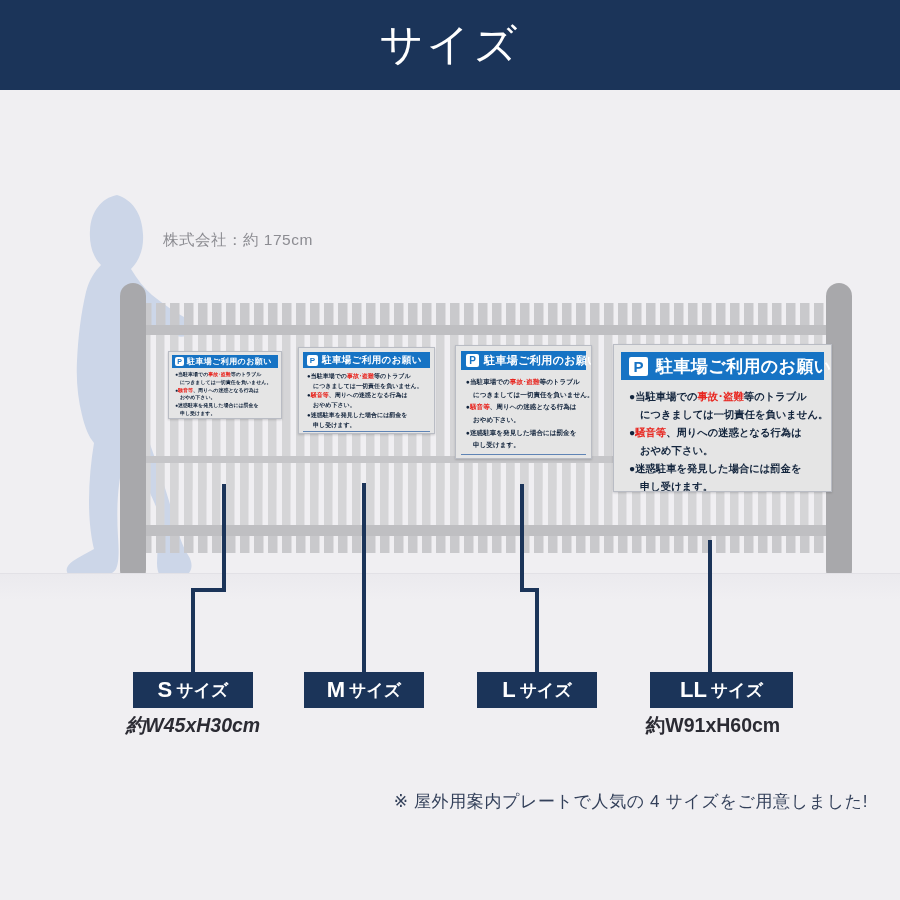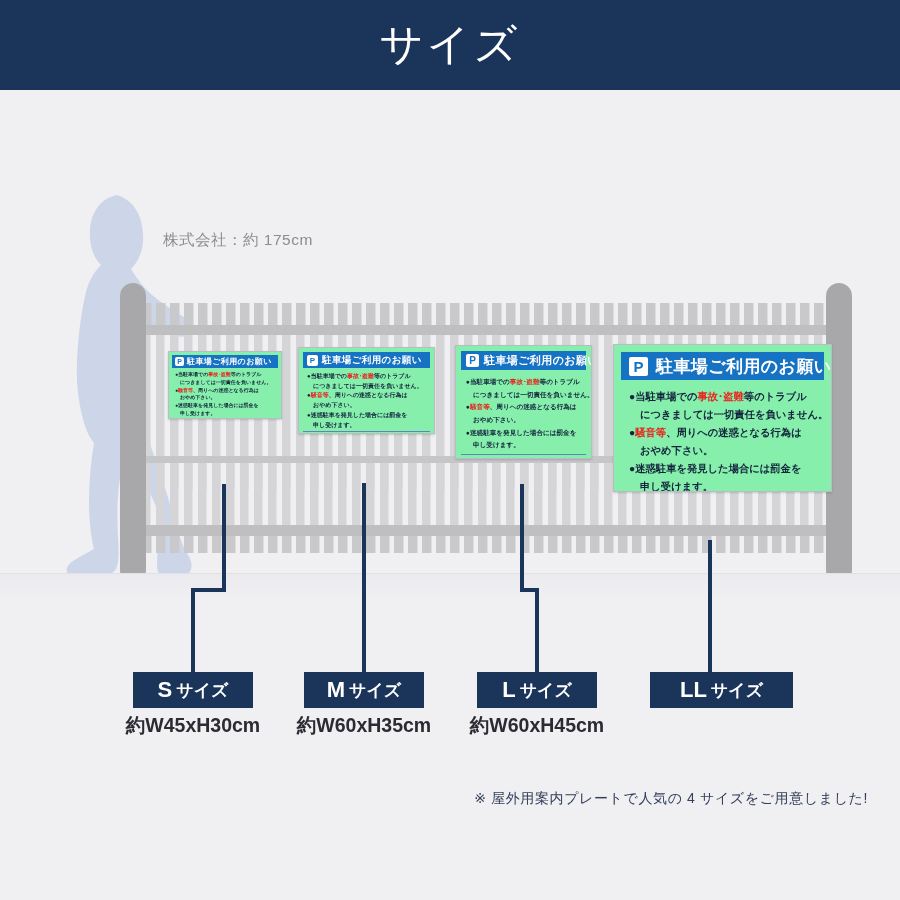--- a/index.html
+++ b/index.html
@@ -49,21 +49,21 @@
     background: #e2e1e6;
   }
   .ground-fill {
     position: absolute; left: 0; top: 574px; width: 900px; height: 26px;
     background: linear-gradient(180deg,#ebeaee 0%,#f0eff2 100%);
   }
 
   
   .plate {
     position: absolute;
-    background: #86efac;
+    background: #e5e5e5;
     border: 1px solid #b9bcc4;
     box-shadow: 0 1px 2px rgba(0,0,0,0.16);
     overflow: hidden;
     display: flex; flex-direction: column;
   }
   .plate-head {
     background: #1673c4;
     color: #ffffff;
     display: flex; align-items: center;
     font-weight: 700;
@@ -105,21 +105,21 @@
   .size-dim {
     position: absolute;
     color: #2b2b33; font-size: 19.5px; font-weight: 700;
     text-align: center; white-space: nowrap;
   }
 
   
   .footer-note {
     position: absolute; left: 0; top: 790px; width: 868px;
     text-align: right;
-    color: #33405a; font-size: 14px; letter-spacing: 0.6px;
+    color: #33405a; font-size: 17px; letter-spacing: 0.6px;
   }
 </style>
 </head>
 <body>
 
 <div id="page">
 
   <div class="header-band"></div>
   <div class="header-title">サイズ</div>
 
@@ -346,34 +346,33 @@
       <path d="M522 484 L522 590 L537 590 L537 672"></path>
 
       <path d="M710 540 L710 672"></path>
     </g>
   </svg>
 
   <div class="size-chip" style="left:133px; top:672px; width:120px;">
     <span class="chip-big">S</span>
     <span class="chip-sfx">サイズ</span>
   </div>
-  <div class="size-dim" style="left:113px; top:712px; width:160px;">約W45xH30cm</div>
+  <div class="size-dim" style="left:113px; top:712px; width:160px;font-style:italic;">約W45xH30cm</div>
 
   <div class="size-chip" style="left:304px; top:672px; width:120px;">
     <span class="chip-big">M</span>
     <span class="chip-sfx">サイズ</span>
   </div>
-  <div class="size-dim" style="left:284px; top:712px; width:160px;">約W60xH35cm</div>
 
   <div class="size-chip" style="left:477px; top:672px; width:120px;">
     <span class="chip-big">L</span>
     <span class="chip-sfx">サイズ</span>
   </div>
-  <div class="size-dim" style="left:457px; top:712px; width:160px;">約W60xH45cm</div>
 
   <div class="size-chip" style="left:650px; top:672px; width:143px;">
     <span class="chip-big">LL</span>
     <span class="chip-sfx">サイズ</span>
   </div>
+  <div class="size-dim" style="left:633px; top:712px; width:160px;">約W91xH60cm</div>
 
   <div class="footer-note">※ 屋外用案内プレートで人気の 4 サイズをご用意しました!</div>
 
 </div>
 
 </body></html>

